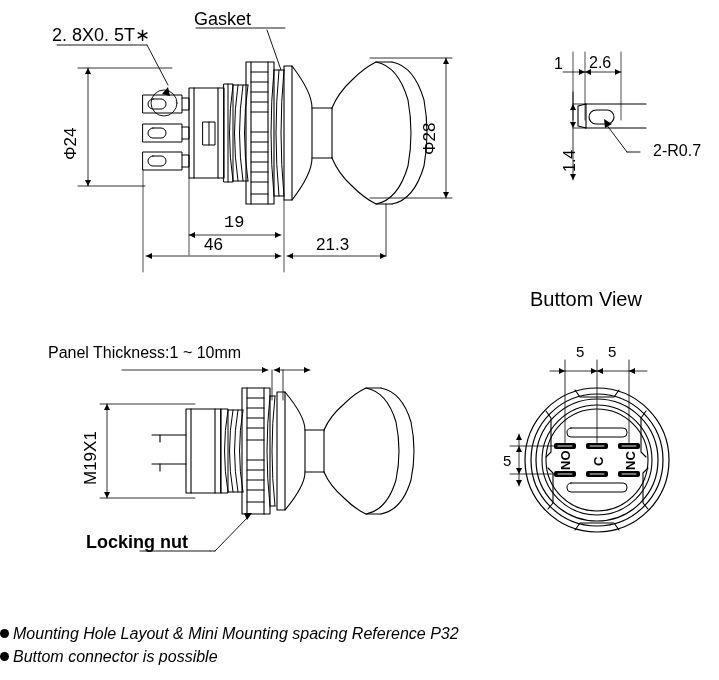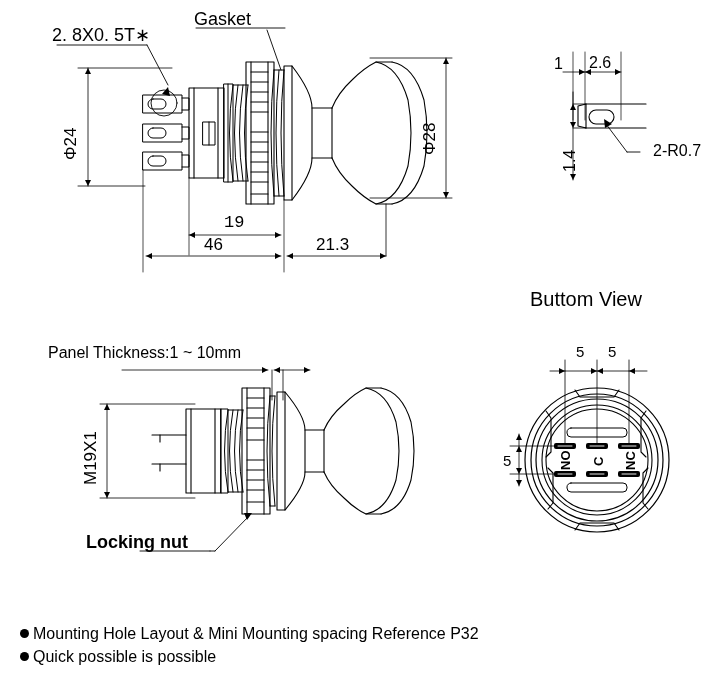--- a/index.html
+++ b/index.html
@@ -11,21 +11,21 @@
   .stage{position:absolute;left:0;top:0;width:576px;height:680px;}
   svg.draw{position:absolute;left:0;top:0;width:719px;height:680px;}
   .lbl{position:absolute;white-space:nowrap;line-height:1;}
   .vlbl{position:absolute;white-space:nowrap;line-height:1;transform-origin:left top;}
   .t18{font-size:18px;}
   .t17{font-size:17px;}
   .t16{font-size:16px;}
   .t15{font-size:15px;}
   .t13{font-size:13px;}
   .t20{font-size:20px;}
-  .notes{position:absolute;left:20px;top:624px;width:700px;}
+  .notes{position:absolute;left:0;top:624px;width:700px;font-style:italic;}
   .note-row{display:flex;align-items:flex-start;font-size:16px;line-height:20px;margin-bottom:3px;}
   .bullet{display:inline-block;width:9px;height:9px;border-radius:50%;background:#000;margin-right:4px;margin-top:5px;flex:0 0 auto;}
   .note-txt{white-space:nowrap;}
 </style>
 </head>
 <body>
 
 <div class="stage">
 
   <svg class="draw" viewBox="0 0 719 680">
@@ -406,17 +406,17 @@
   <div class="vlbl t13" style="left:592px;top:466px;transform:rotate(-90deg);font-weight:bold;">C</div>
   <div class="vlbl t13" style="left:624px;top:470px;transform:rotate(-90deg);font-weight:bold;">NC</div>
 
   <div class="notes">
     <div class="note-row">
       <span class="bullet"></span>
       <span class="note-txt">Mounting Hole Layout &amp; Mini Mounting spacing Reference P32</span>
     </div>
     <div class="note-row">
       <span class="bullet"></span>
-      <span class="note-txt">Quick possible is possible</span>
+      <span class="note-txt">Buttom connector is possible</span>
     </div>
   </div>
 
 </div>
 
 </body></html>

